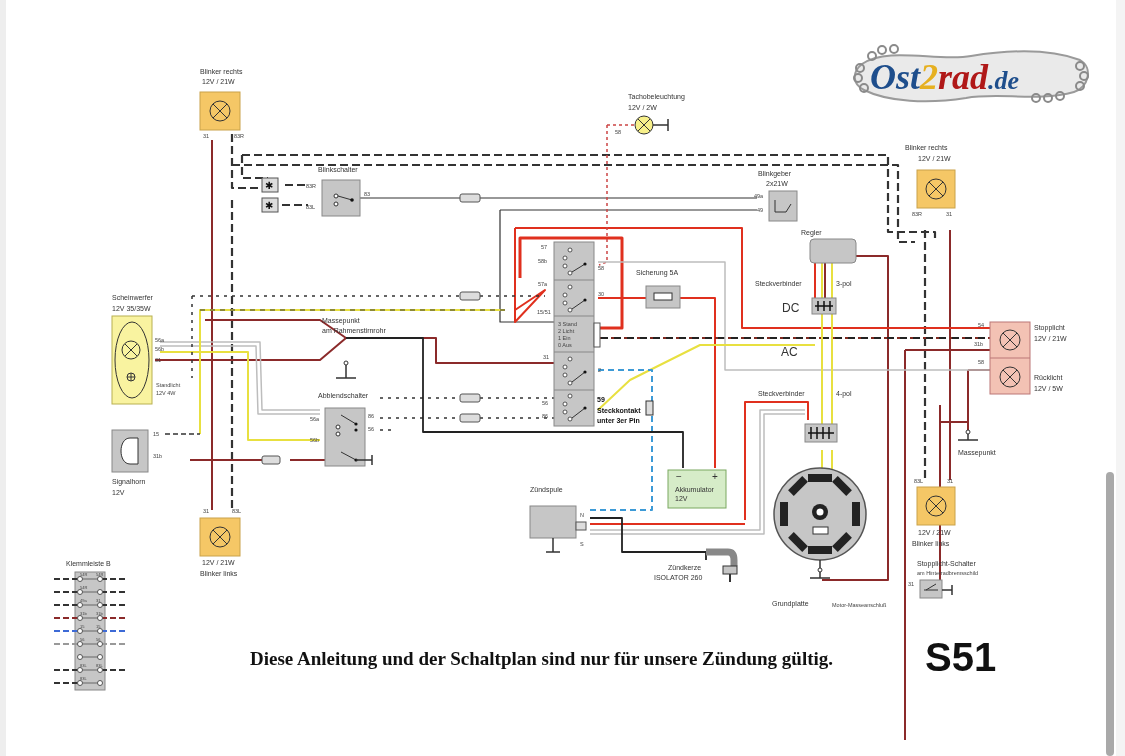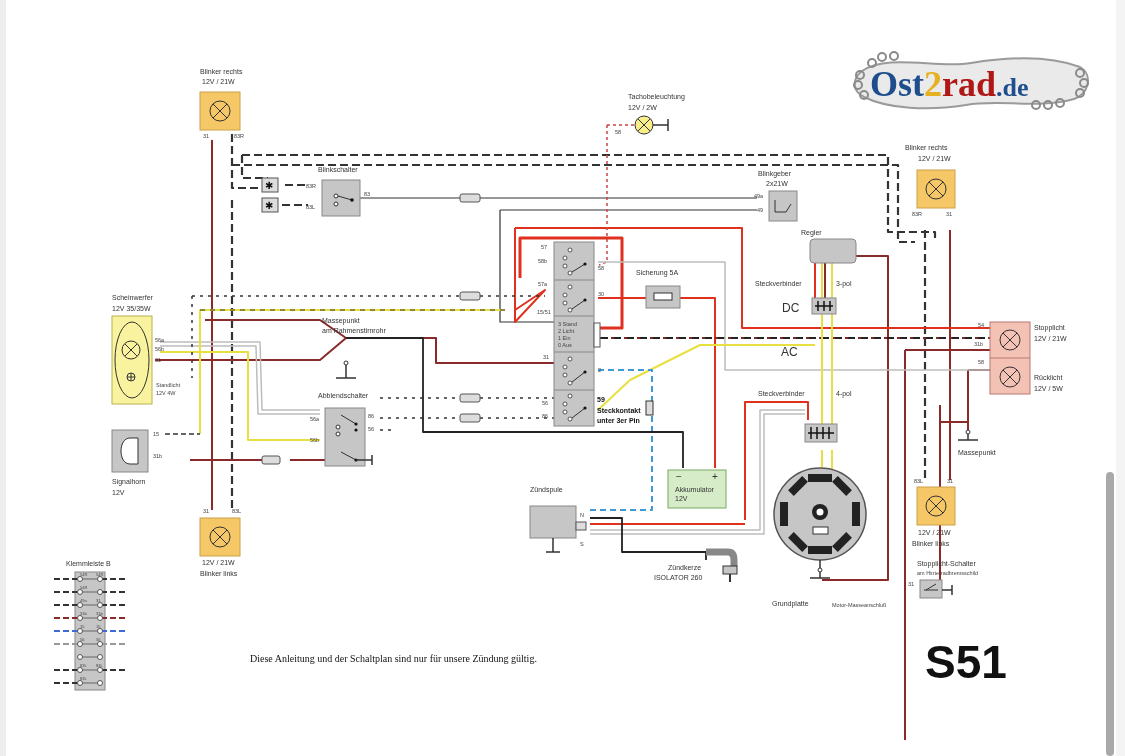--- a/index.html
+++ b/index.html
@@ -4,23 +4,23 @@
 <style>
   html, body { margin:0; padding:0; background:#ffffff; }
   body { width:1125px; height:756px; position:relative; overflow:hidden; font-family:"Liberation Sans", sans-serif; }
   .left-edge { position:absolute; left:0; top:0; width:6px; height:756px; background:#eeeeee; }
   .scrollbar { position:absolute; left:1106px; top:472px; width:8px; height:284px; background:#a9a9a9; border-radius:4px; }
   .scroll-track { position:absolute; left:1116px; top:0; width:9px; height:756px; background:#f4f4f4; }
   svg.diagram { position:absolute; left:0; top:0; }
   .lbl { font-family:"Liberation Sans", sans-serif; font-size:7px; fill:#333; }
   .lbl-s { font-family:"Liberation Sans", sans-serif; font-size:5.5px; fill:#444; }
   .lbl-m { font-family:"Liberation Sans", sans-serif; font-size:12px; fill:#333; }
-  .note { position:absolute; left:250px; top:650px; font-family:"Liberation Serif", serif; font-size:10px; color:#111; line-height:17px; }
-  .model { position:absolute; left:925px; top:635px; font-family:"Liberation Sans", sans-serif; font-weight:bold; font-size:46px; color:#111; }
-  .logo { position:absolute; left:848px; top:51px; width:246px; height:62px; }
+  .note { position:absolute; left:250px; top:650px; font-family:"Liberation Serif", serif; font-size:19px; color:#111; line-height:17px;font-weight:bold; }
+  .model { position:absolute; left:925px; top:635px; font-family:"Liberation Sans", sans-serif; font-weight:bold; font-size:40px; color:#111; }
+  .logo { position:absolute; left:848px; top:44px; width:246px; height:62px;font-style:italic; }
 </style>
 </head>
 <body>
 
 <div class="left-edge"></div>
 <div class="scroll-track"></div>
 <div class="scrollbar"></div>
 
 <div class="logo">
   <svg width="246" height="62" viewBox="0 0 246 62">

